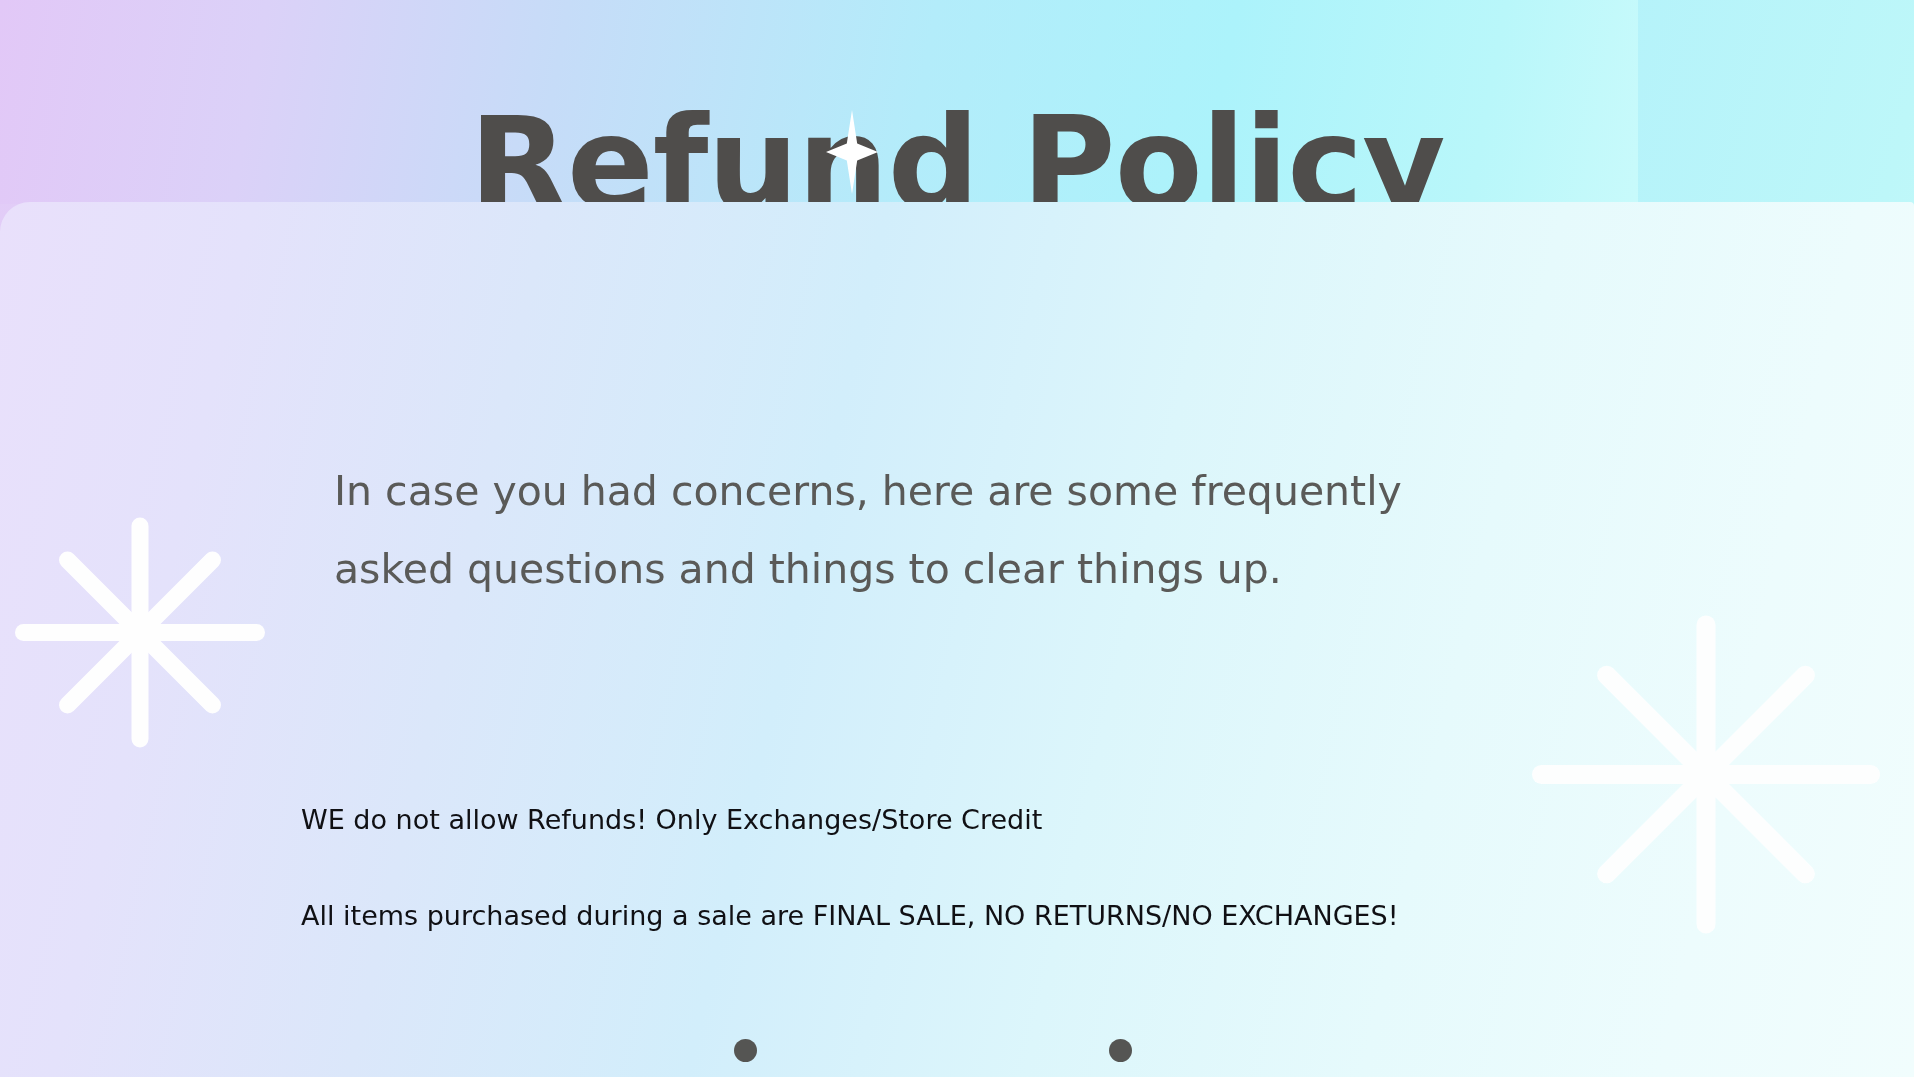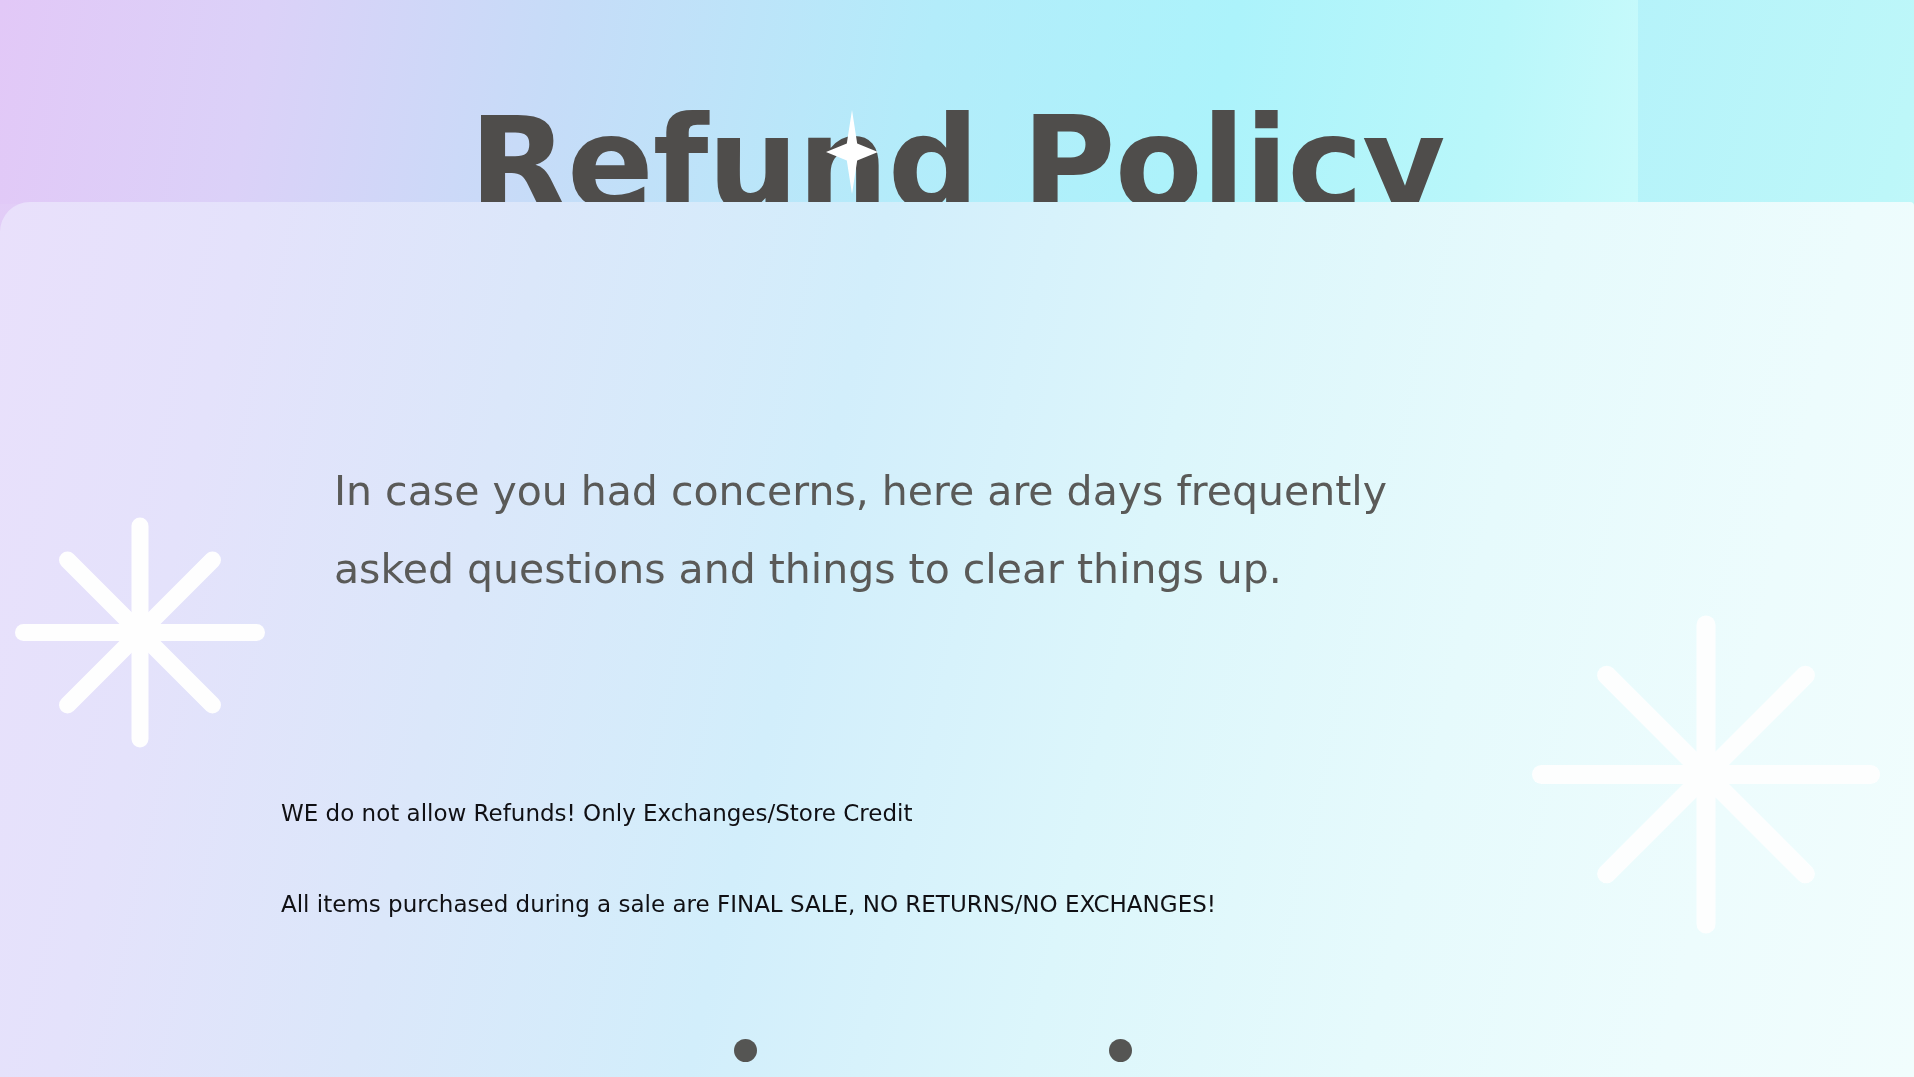--- a/index.html
+++ b/index.html
@@ -162,25 +162,26 @@
 
   
   #body-block {
     position: absolute;
     left: 281px;
     top: 572px;
     width: 1620px;
   }
   .policy-line {
     font-family: "DejaVu Sans", sans-serif;
-    font-size: 23px;
+    font-size: 27px;
     font-weight: 400;
     color: #101014;
     margin-bottom: 58px;
     line-height: 1.42;
+    margin-left: 20px;
   }
   .policy-line:last-child { margin-bottom: 0; }
 
   
   .pager-dot {
     position: absolute;
     width: 23px;
     height: 23px;
     border-radius: 50%;
     background: #555553;
@@ -208,21 +209,21 @@
     </div>
 
     <div id="star-right" class="star-burst">
       <span class="ray r0"></span>
       <span class="ray r45"></span>
       <span class="ray r90"></span>
       <span class="ray r135"></span>
     </div>
 
     <div id="intro-block">
-      <div class="intro-line">In case you had concerns, here are days frequently</div>
+      <div class="intro-line">In case you had concerns, here are some frequently</div>
       <div class="intro-line">asked questions and things to clear things up.</div>
     </div>
 
     <div id="body-block">
       <p class="policy-line">WE do not allow Refunds! Only Exchanges/Store Credit</p>
       <p class="policy-line">All items purchased during a sale are FINAL SALE, NO RETURNS/NO EXCHANGES!</p>
 
     </div>
 
     <span id="pager-dot-1" class="pager-dot"></span>

